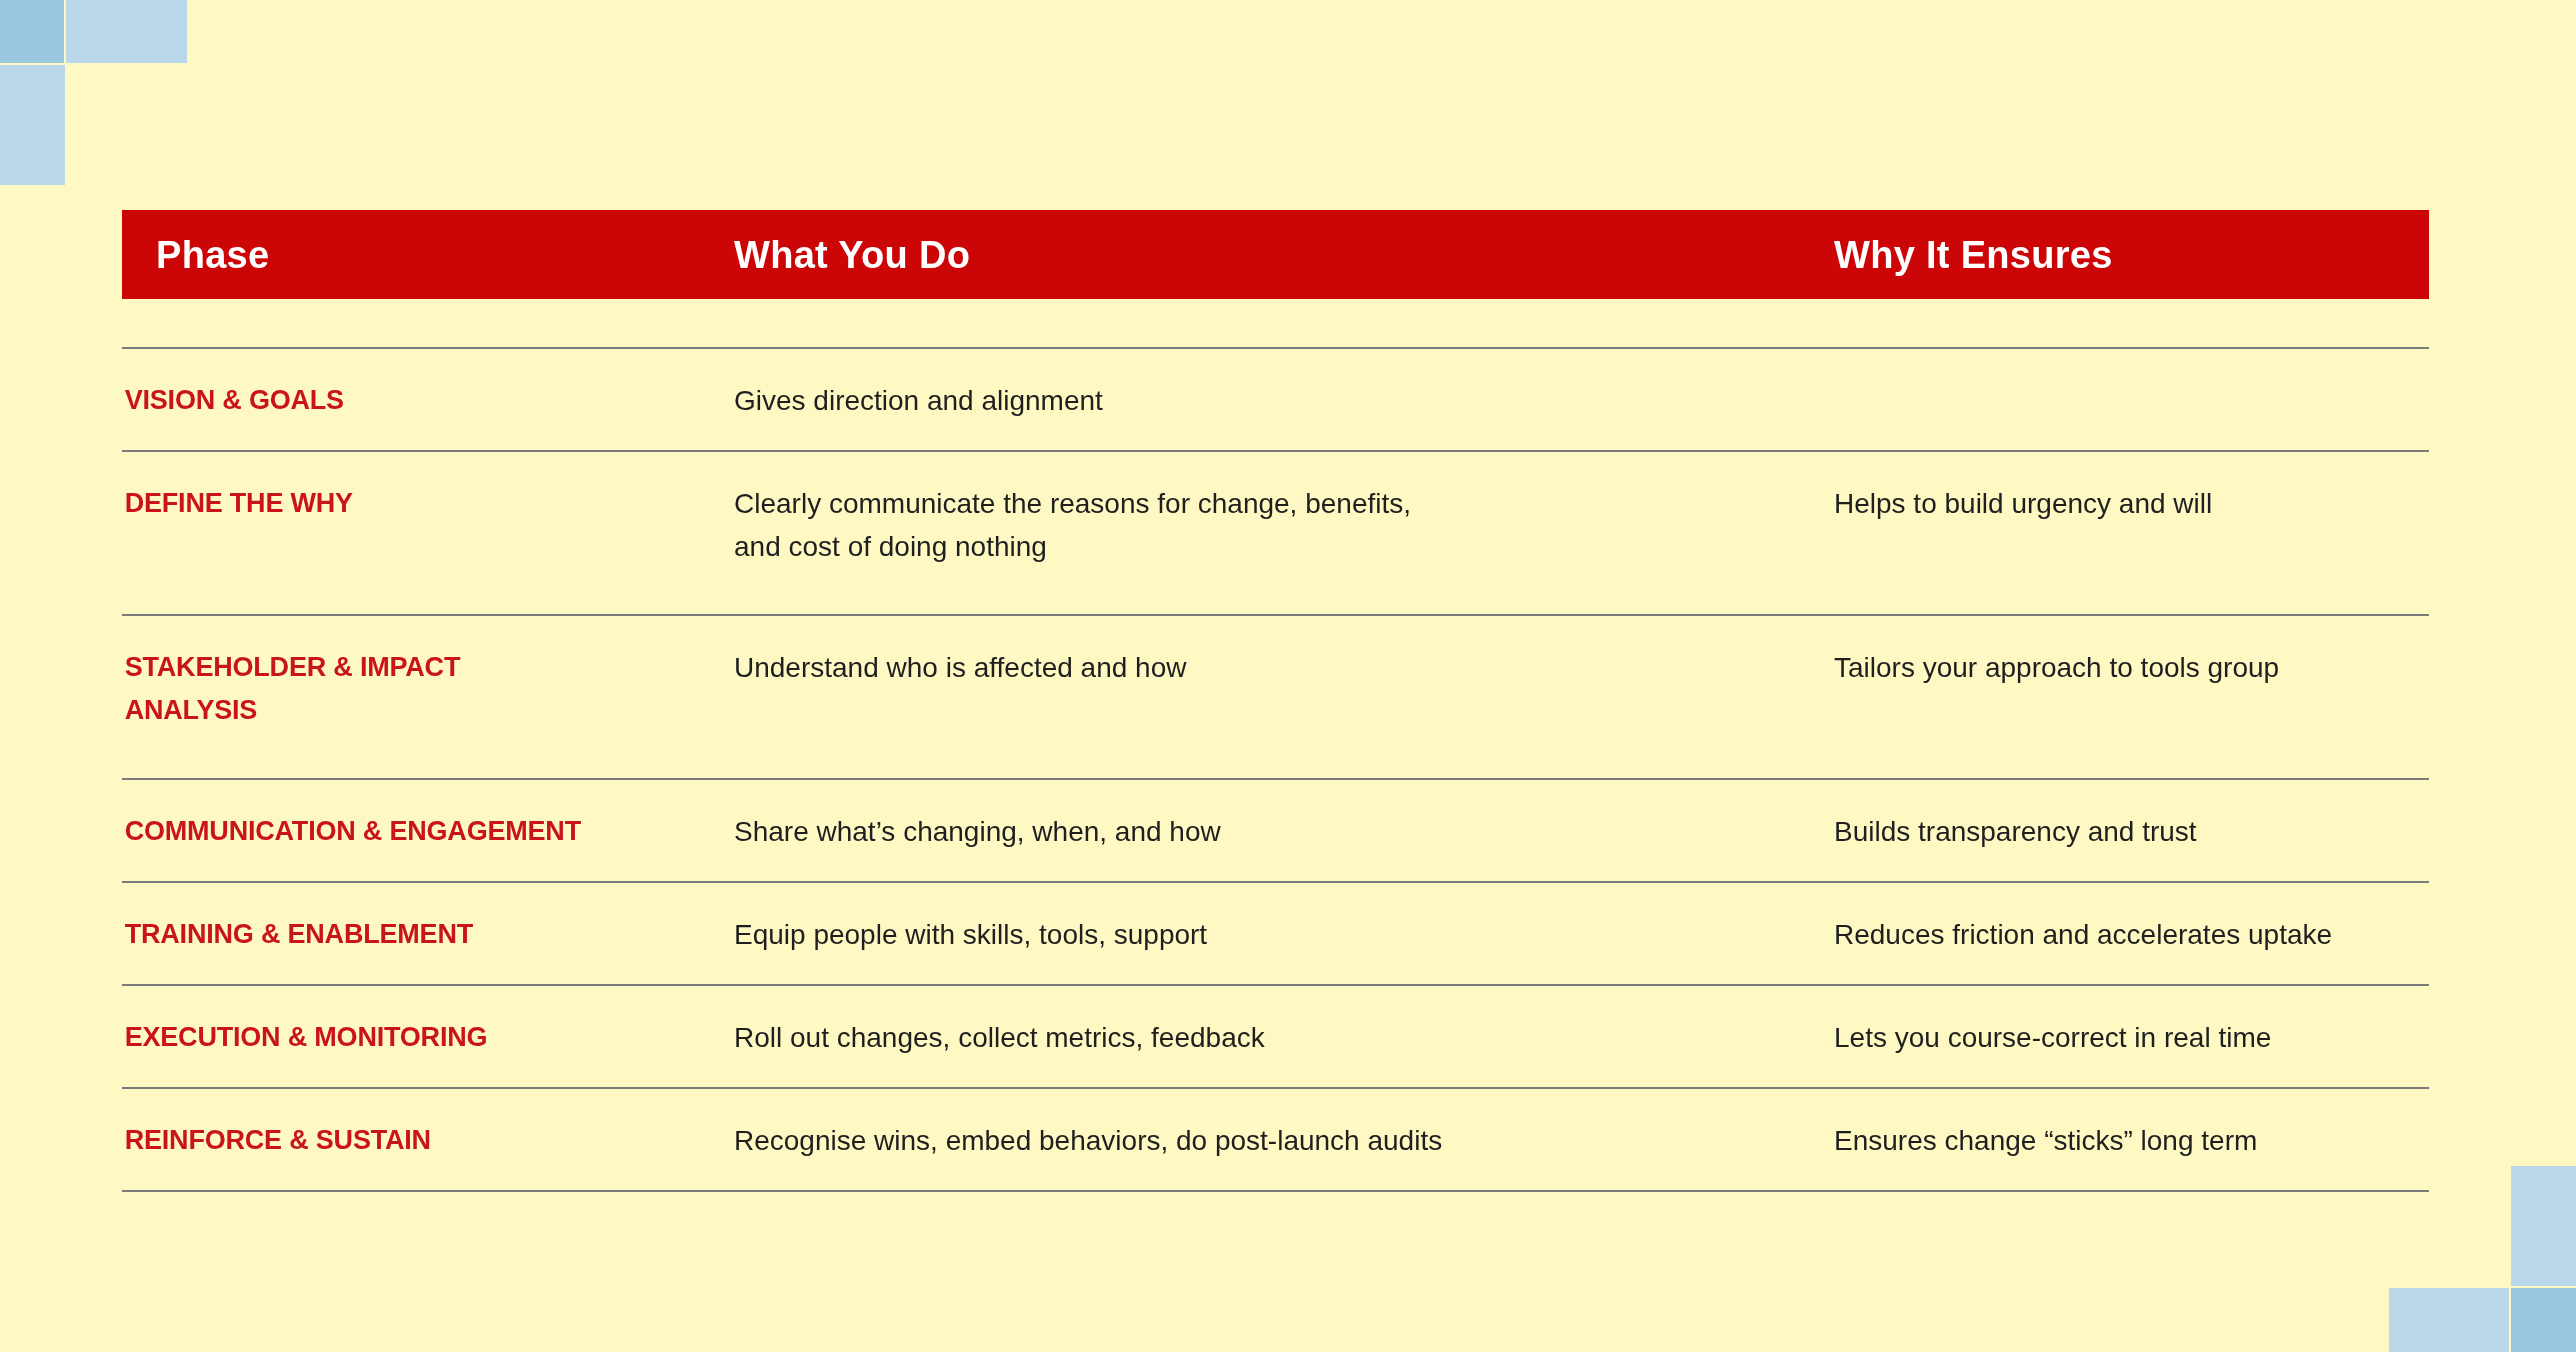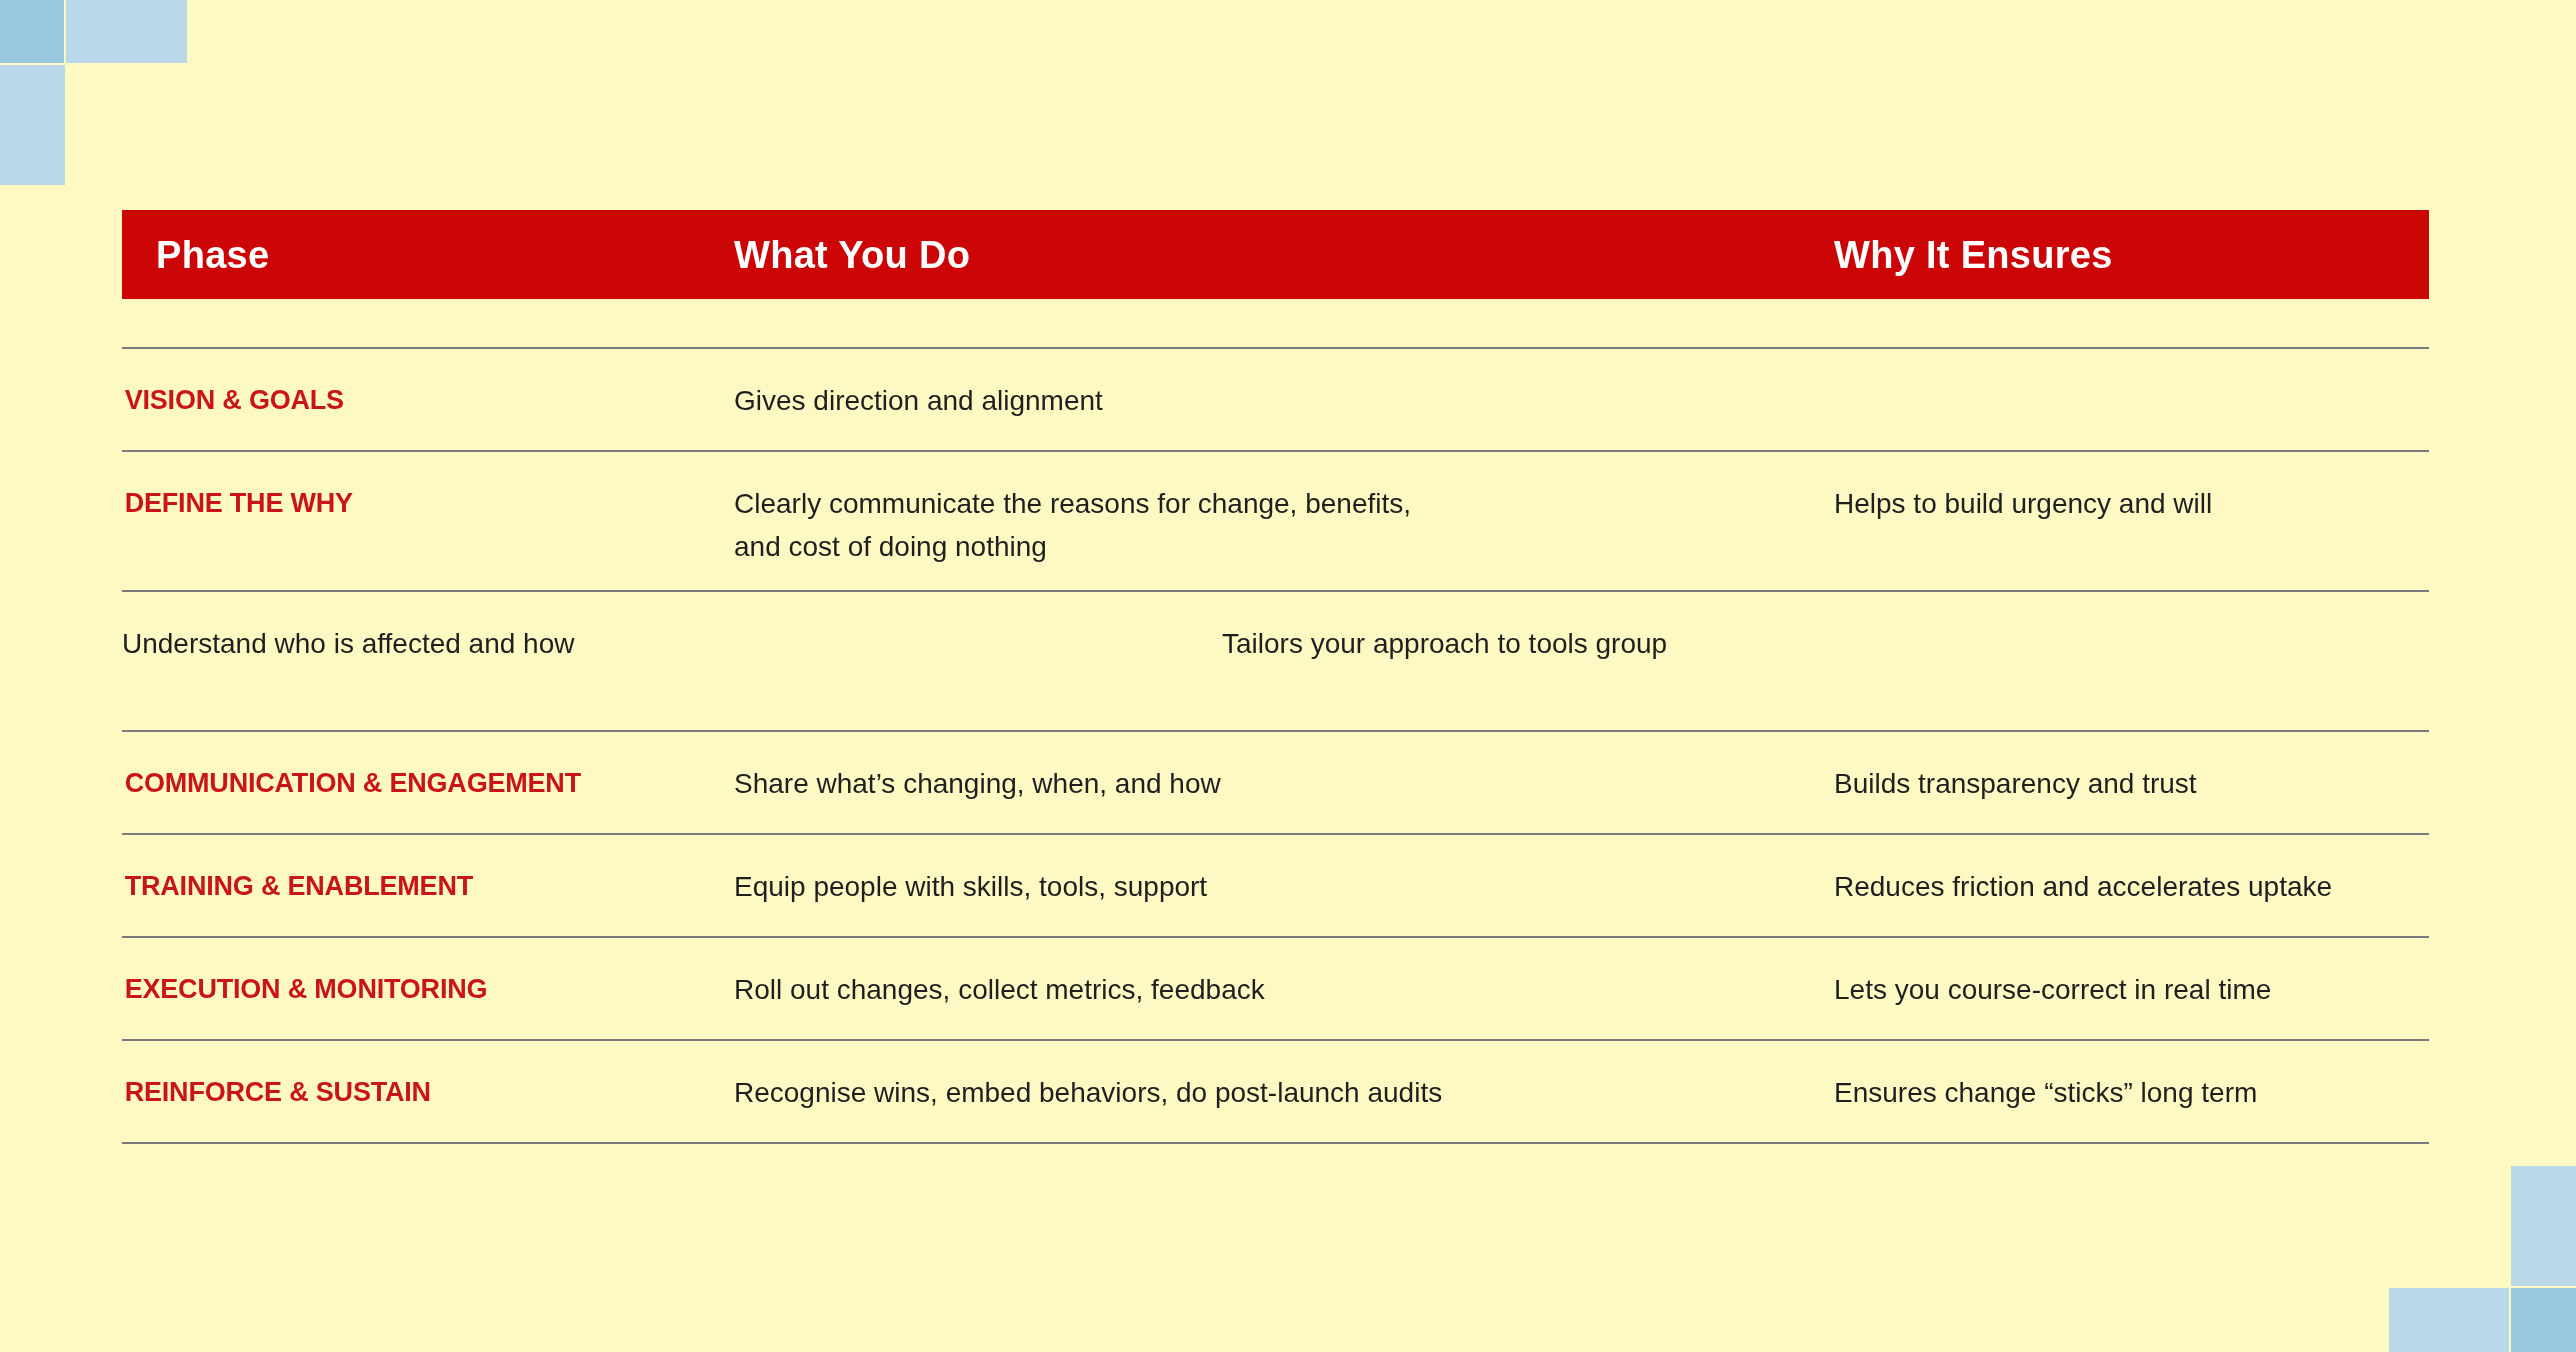--- a/index.html
+++ b/index.html
@@ -28,21 +28,21 @@
   .header-bar{display:flex;align-items:center;height:89px;background:var(--accent);}
   .th{color:#ffffff;font-size:38px;font-weight:700;letter-spacing:0.3px;line-height:1;}
   .c1{width:612px;}
   .c2{width:1100px;}
   .c3{width:594px;}
   .header-bar .c1{padding-left:34px;}
 
   .body{margin-top:48px;border-top:2.7px solid var(--rule);}
   .row{display:flex;align-items:flex-start;border-bottom:2.7px solid var(--rule);padding-top:30px;}
   .row.single{height:103px;}
-  .row.double{height:140px;}
+  .row.double{height:164px;}
   .cell{white-space:pre-line;line-height:43px;}
   .phase{color:var(--phase-red);font-size:27px;font-weight:700;letter-spacing:-0.2px;padding-left:2.7px;}
   .what,.why{color:var(--ink);font-size:28px;font-weight:400;}
 </style>
 </head>
 <body>
 
 <div class="page">
 
   <div class="decor tl-dark"></div>
@@ -68,20 +68,22 @@
       </div>
 
       <div class="row double">
         <div class="cell c1 phase">DEFINE THE WHY</div>
         <div class="cell c2 what">Clearly communicate the reasons for change, benefits,
 and cost of doing nothing</div>
         <div class="cell c3 why">Helps to build urgency and will</div>
       </div>
 
       <div class="row double">
+        <div class="cell c1 phase">STAKEHOLDER &amp; IMPACT
+ANALYSIS</div>
         <div class="cell c2 what">Understand who is affected and how</div>
         <div class="cell c3 why">Tailors your approach to tools group</div>
       </div>
 
       <div class="row single">
         <div class="cell c1 phase">COMMUNICATION &amp; ENGAGEMENT</div>
         <div class="cell c2 what">Share what’s changing, when, and how</div>
         <div class="cell c3 why">Builds transparency and trust</div>
       </div>
 

